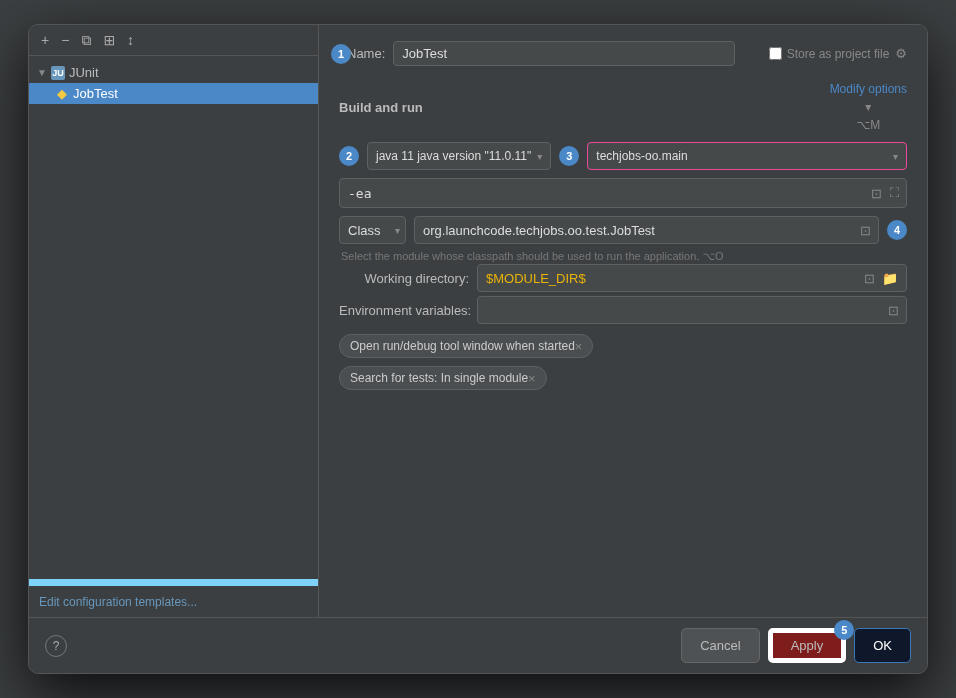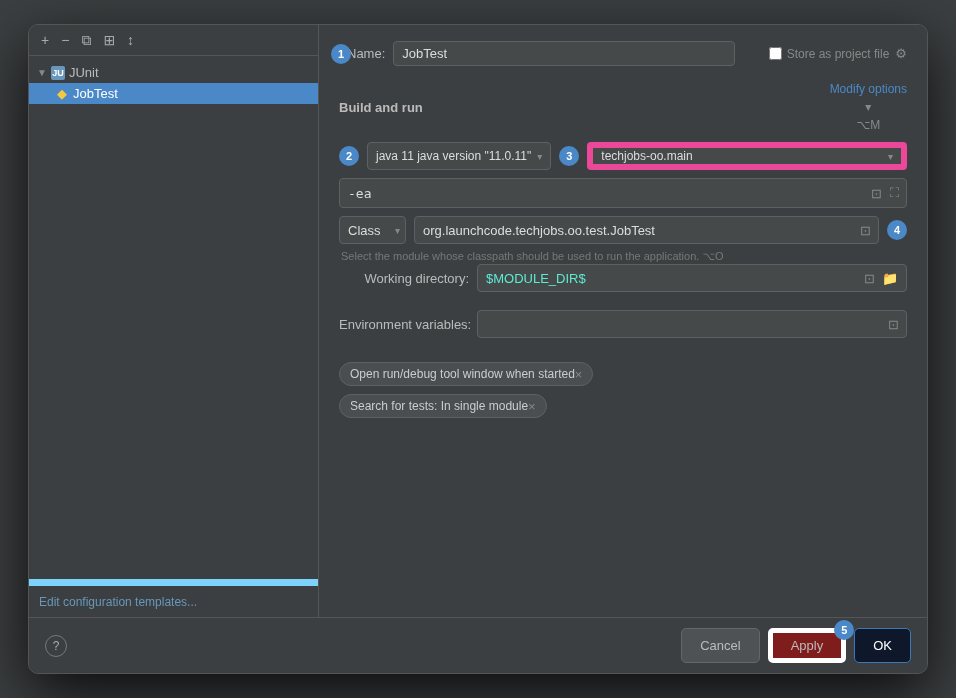--- a/index.html
+++ b/index.html
@@ -284,21 +284,21 @@
     }
 
     .sdk-dropdown-arrow {
       color: #888;
       font-size: 10px;
     }
 
     .module-dropdown {
       flex: 1;
       background: #45494a;
-      border: 6px solid #ec4899;
+      border: 1px solid #ec4899;
       border-radius: 4px;
       color: #ddd;
       padding: 4px 8px;
       font-size: 12px;
       cursor: pointer;
       display: flex;
       align-items: center;
       justify-content: space-between;
       height: 28px;
     }
@@ -410,21 +410,21 @@
       color: #777;
       font-size: 11px;
       margin-bottom: 1px;
       padding-left: 2px;
     }
 
     
     .field-row {
       display: flex;
       align-items: center;
-      margin-bottom: 18px;
+      margin-bottom: 4px;
       gap: 8px;
     }
 
     .field-label {
       color: #bbb;
       font-size: 13px;
       white-space: nowrap;
       width: 130px;
       text-align: right;
       flex-shrink: 0;
@@ -435,21 +435,21 @@
       position: relative;
       display: flex;
       align-items: center;
     }
 
     .field-input {
       width: 100%;
       background: #45494a;
       border: 1px solid #5e6163;
       border-radius: 4px;
-      color: #5eead4;
+      color: #eab308;
       padding: 4px 60px 4px 8px;
       font-size: 13px;
       outline: none;
       height: 28px;
     }
 
     .field-icons {
       position: absolute;
       right: 6px;
       top: 50%;

